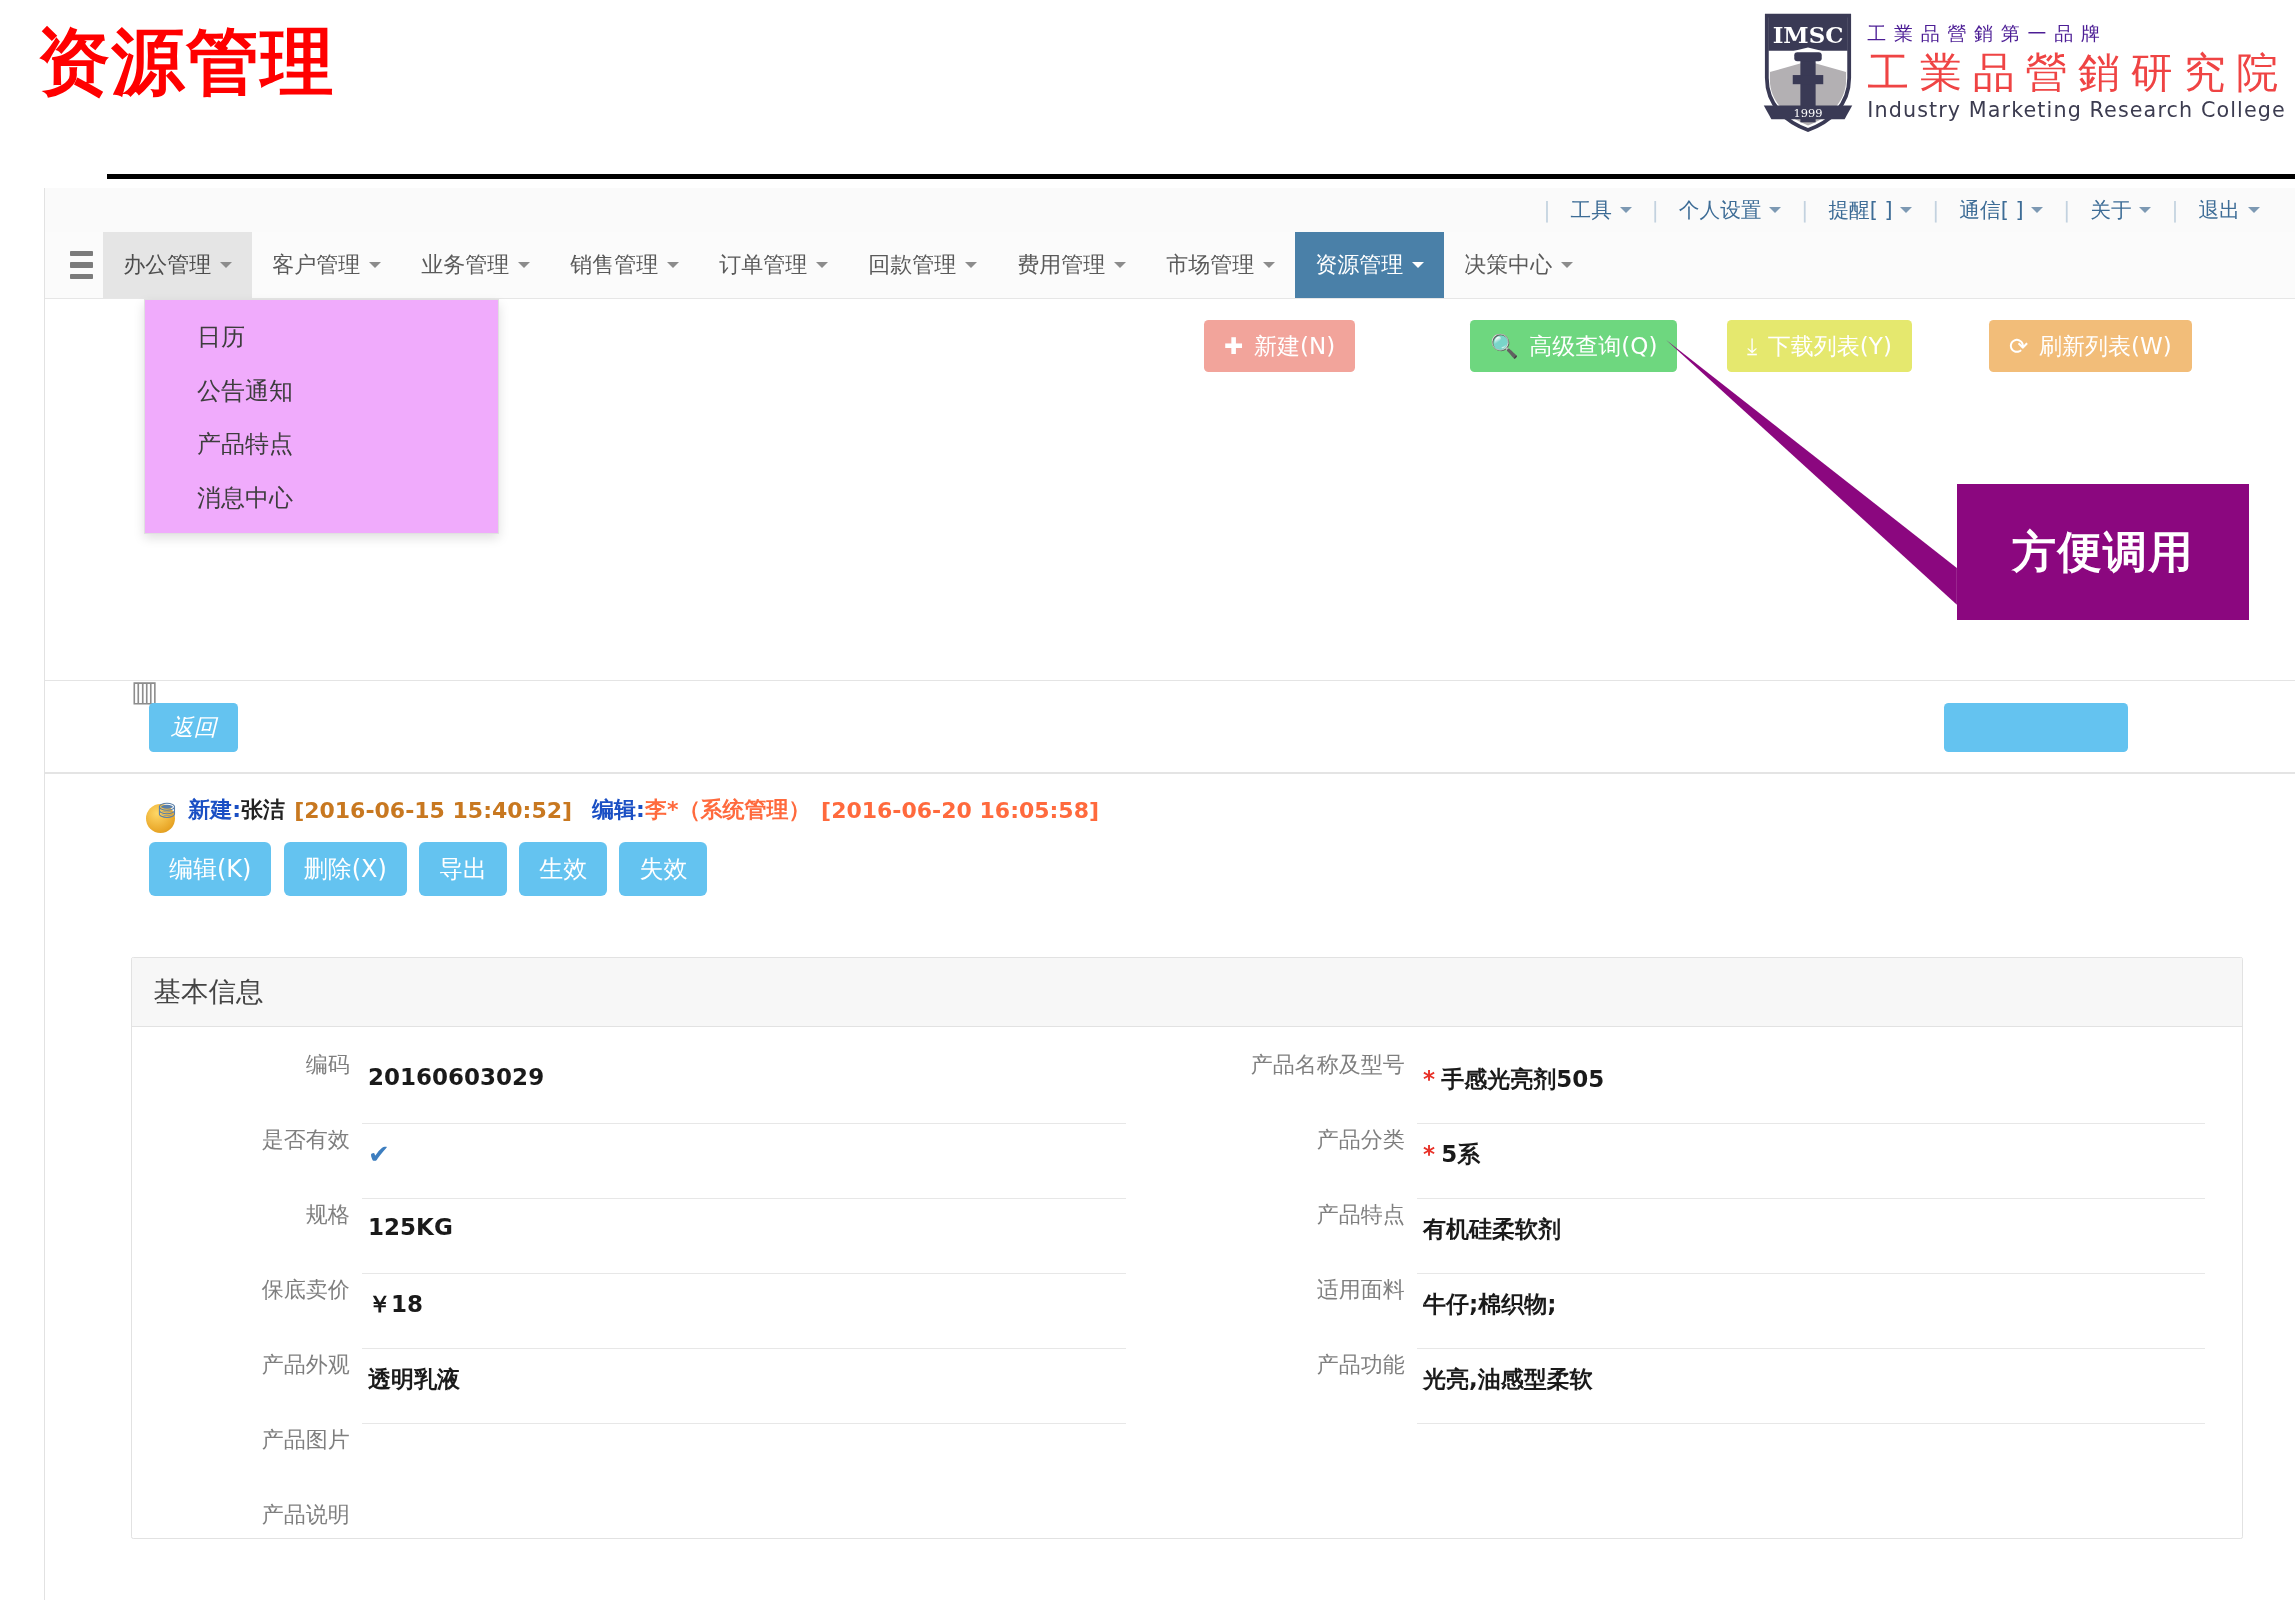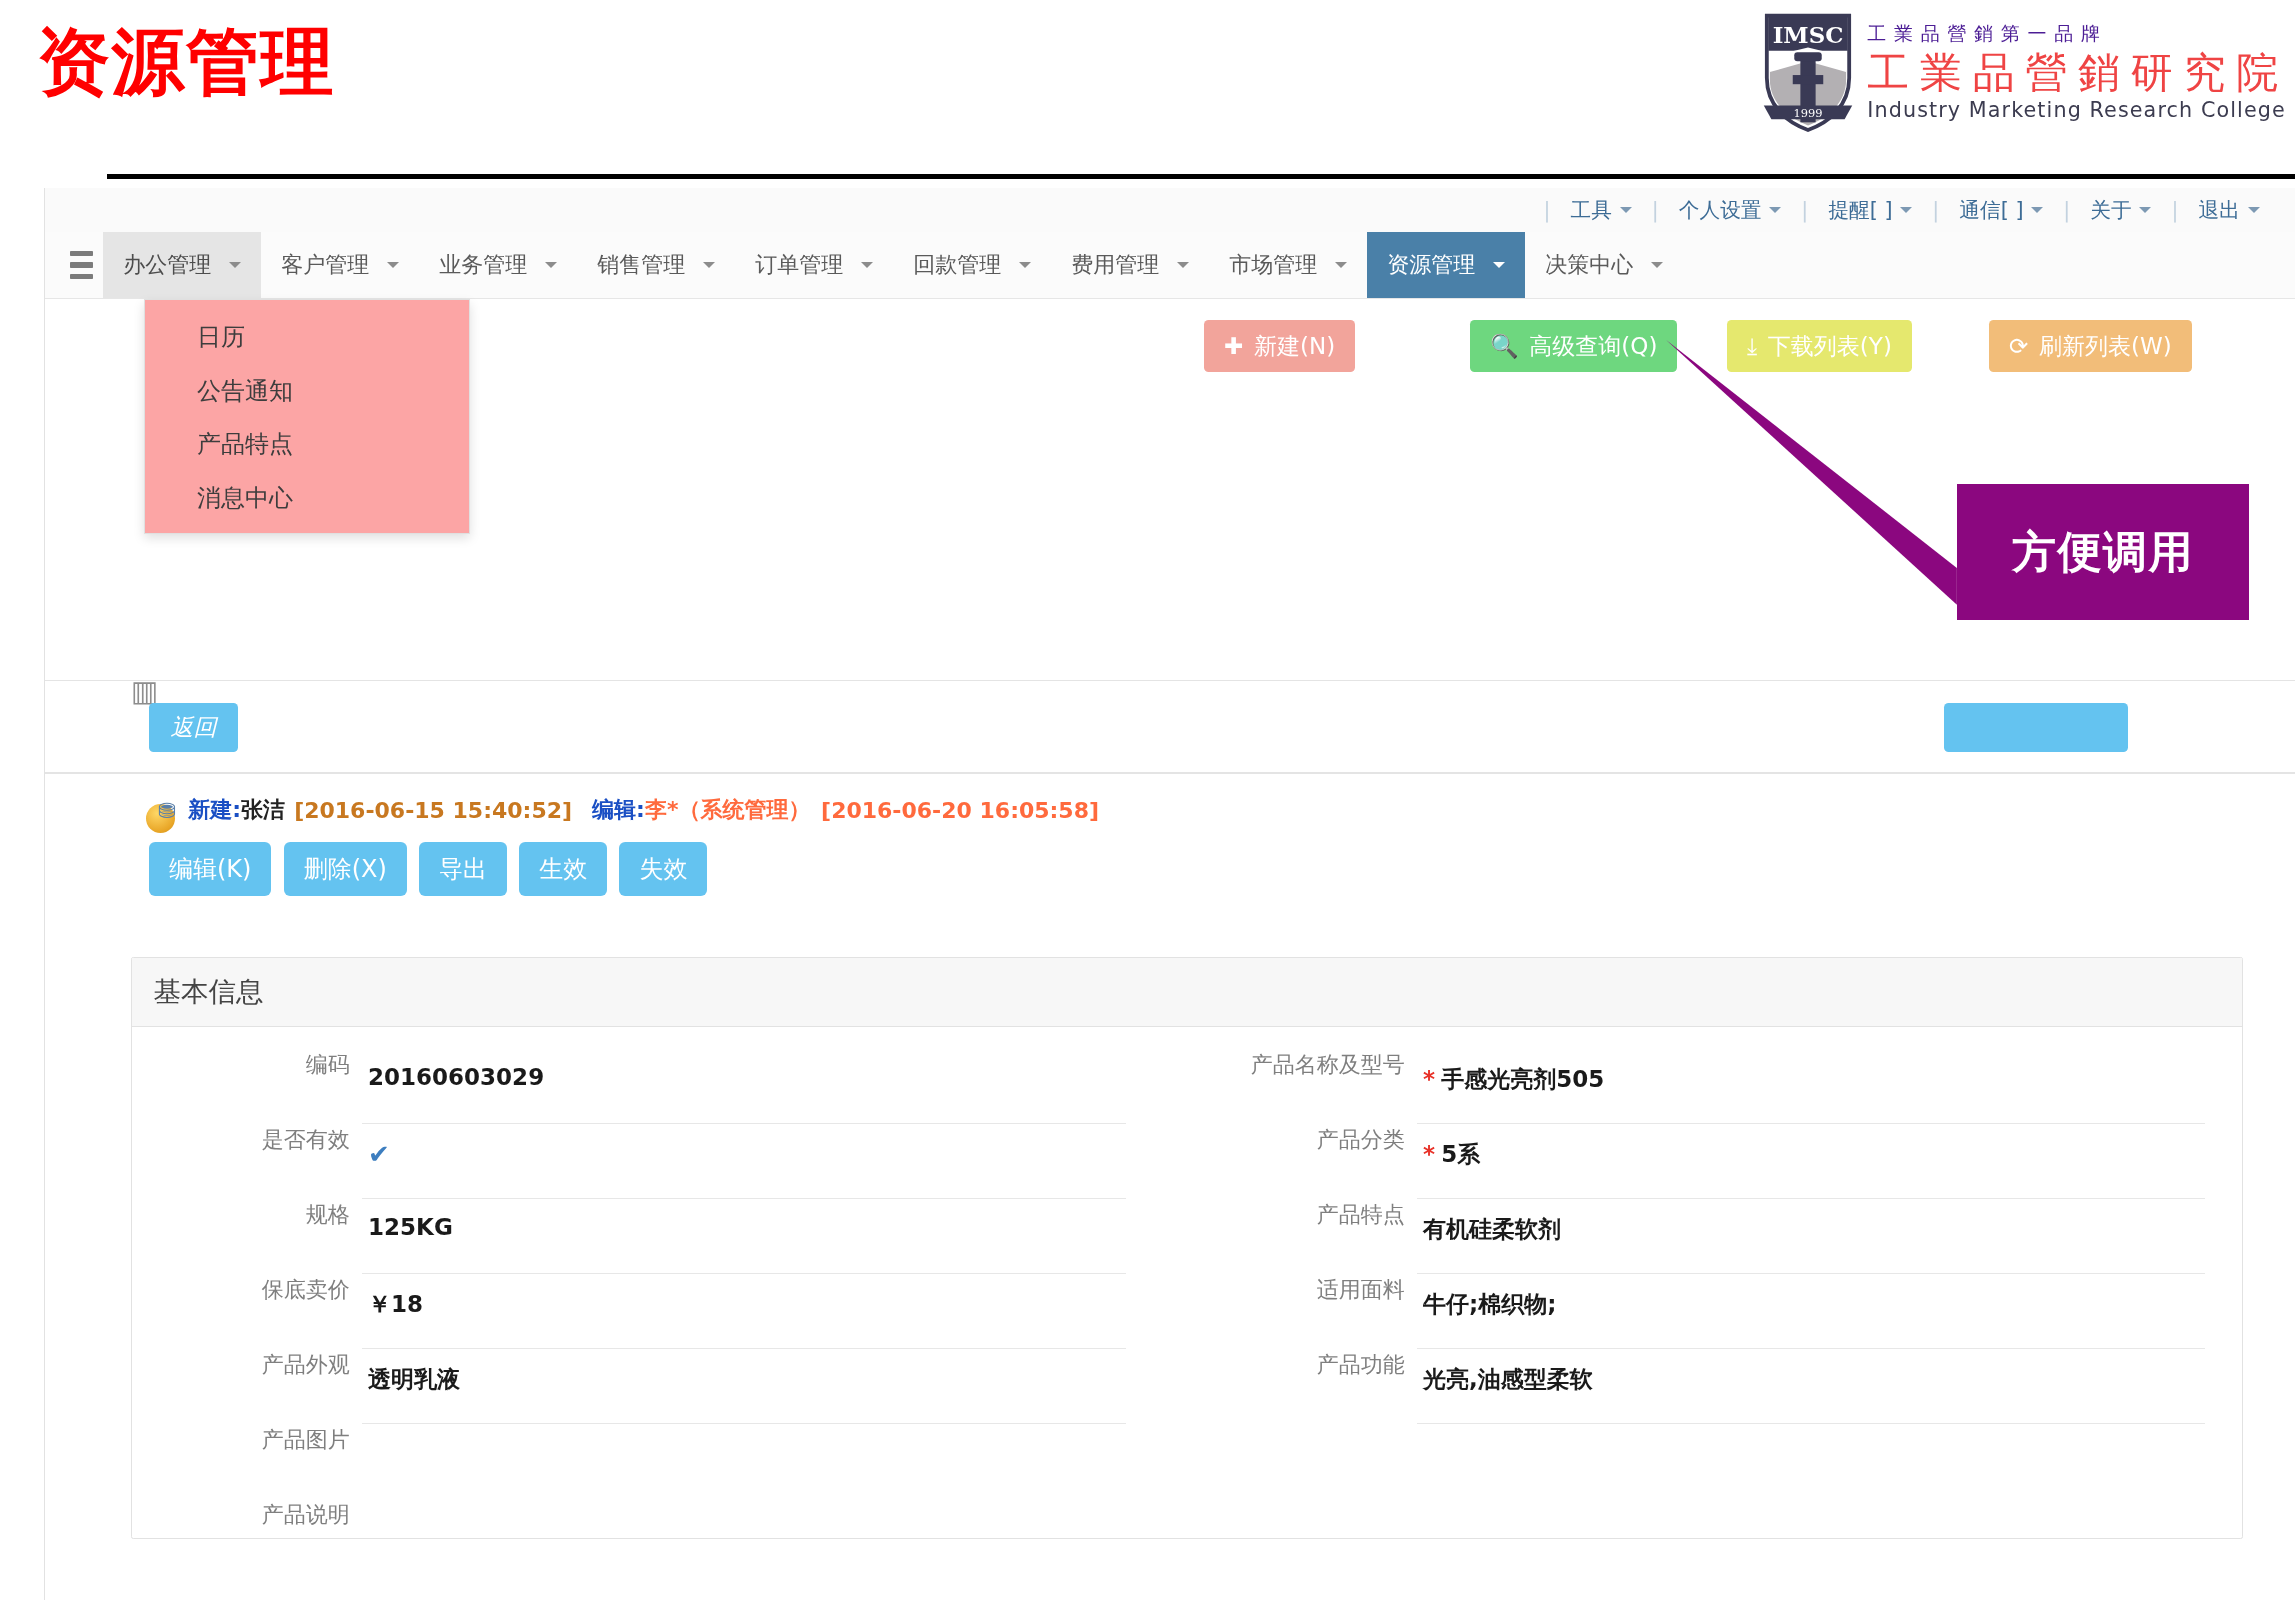--- a/index.html
+++ b/index.html
@@ -98,37 +98,37 @@
     display:flex; align-items:stretch;
     font-size:22px;
     position:relative;
   }
   #hamburger {
     width:43px; display:flex; flex-direction:column; justify-content:center;
     align-items:center; gap:6.1px; margin-left:15.3px; cursor:pointer;
   }
   #hamburger span { display:block; width:23px; height:5.4px; background:#7b7b7b; border-radius:0.8px;}
   .nav-item {
-    display:flex; align-items:center; gap:18px;
+    display:flex; align-items:center; gap:9px;
     padding:0 20px;
     color:#5a5a5a;
     white-space:nowrap;
     cursor:pointer;
   }
   .nav-item.open { background:#e5e5e5; color:#4d4d4d; }
   .nav-item.active { background:#4a80a8; color:#ffffff; }
   .nav-item.active .caret-d { border-top-color:#ffffff; }
   .nav-item .caret-d { border-top-color:#8c8c8c; }
 
   
   #office-dropdown {
     position:absolute;
     left:99px; top:67px;
-    width:326px;
-    background:#fca5a5;
+    width:355px;
+    background:#f0abfc;
     border:0.8px solid #e0e0e0;
     box-shadow:0 4.6px 10.7px rgba(0,0,0,0.13);
     z-index:40;
     padding:10.7px 0 9.2px 0;
   }
   .dd-item {
     padding:10.7px 0 10.7px 52px;
     font-size:24px;
     color:#3d3d3d;
     cursor:pointer;

